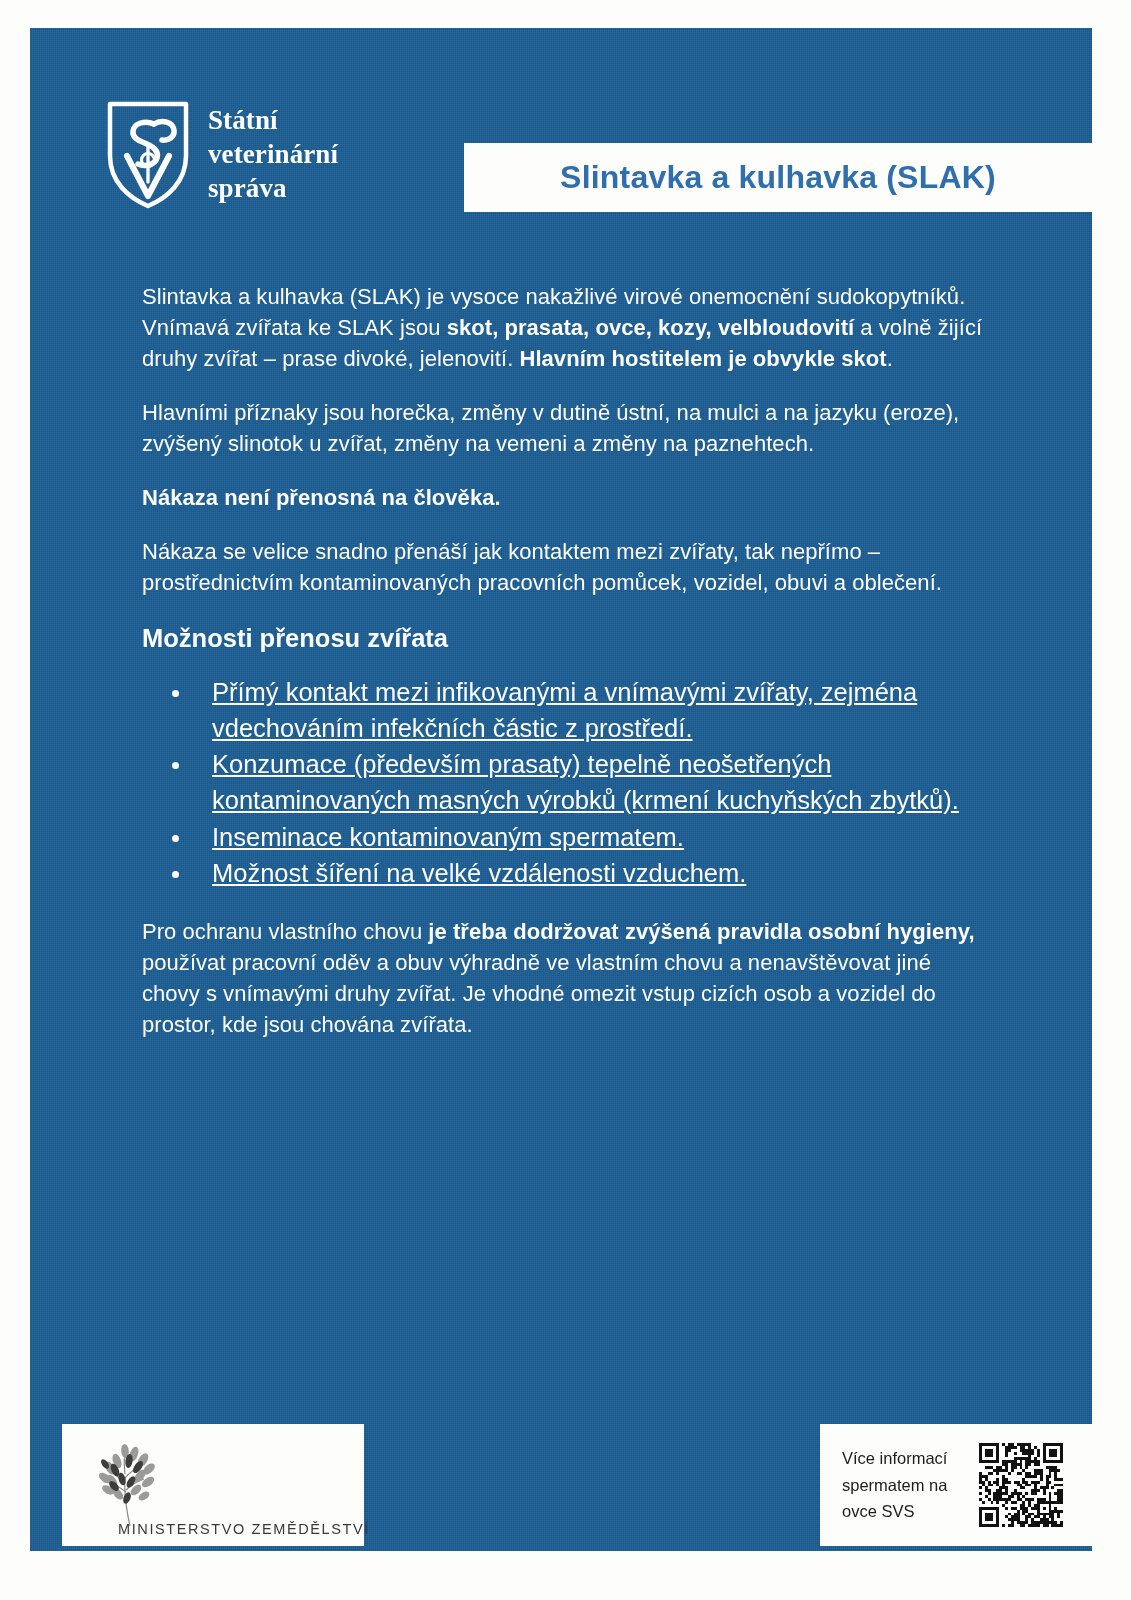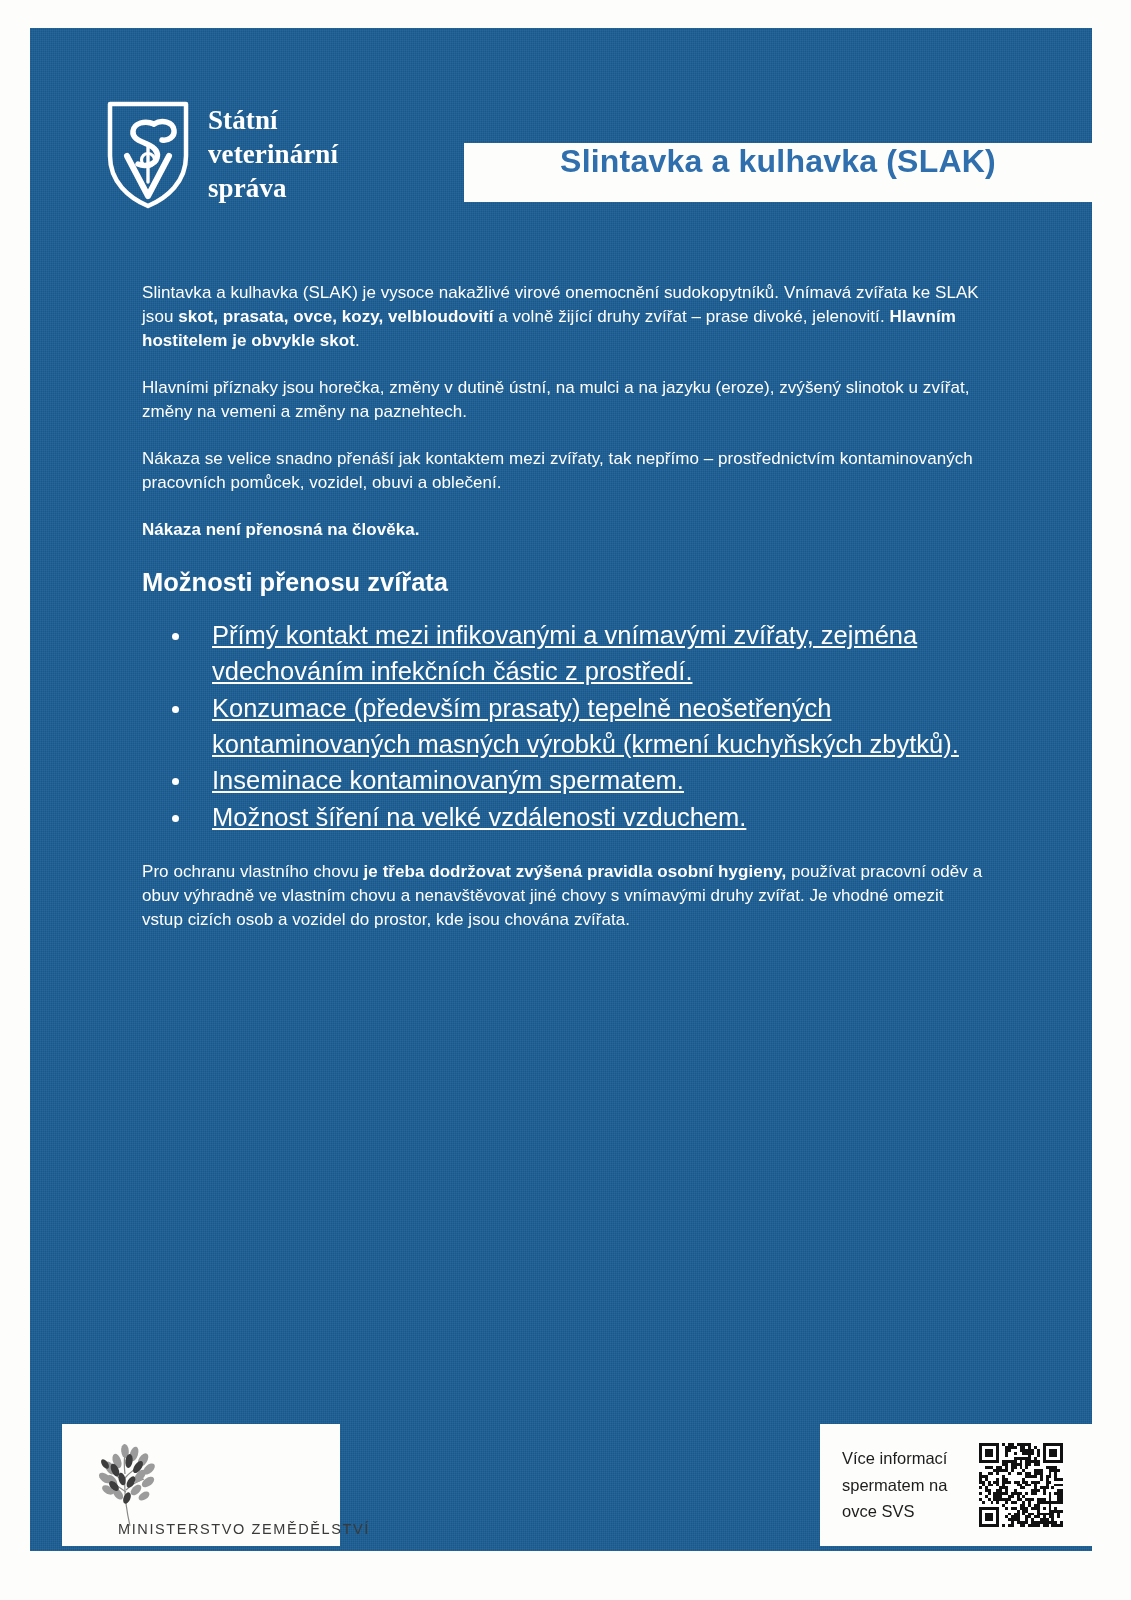--- a/index.html
+++ b/index.html
@@ -57,43 +57,44 @@
     letter-spacing: 0.1px;
     font-family: Liberation Serif, serif;
   }
   .brand-line { display: block; white-space: nowrap; }
 
   #title-banner {
     position: absolute;
     left: 434px;
     top: 115px;
     width: 628px;
-    height: 59px;
+    height: 69px;
     background: #fdfdfb;
     display: flex;
+    align-items: center;
     justify-content: center;
   }
   #title-text {
     color: #2f6fad;
     font-weight: bold;
     font-size: 32px;
     letter-spacing: 0.2px;
     white-space: nowrap;
   }
 
   
   #content {
     position: absolute;
     left: 112px;
     top: 253px;
     width: 845px;
     color: #ffffff;
   }
   .para {
-    font-size: 17px;
+    font-size: 22px;
     line-height: 1.41;
     margin: 0 0 23px 0;
     letter-spacing: 0.05px;
   }
   .para b { font-weight: bold; }
   .heading {
     font-size: 25.5px;
     font-weight: bold;
     line-height: 1.4;
     margin: 0 0 18px 0;
@@ -120,21 +121,21 @@
     height: 7px;
     border-radius: 50%;
     background: #ffffff;
   }
 
   
   #footer-ministry {
     position: absolute;
     left: 32px;
     top: 1396px;
-    width: 278px;
+    width: 302px;
     height: 122px;
     background: #fdfdfb;
   }
   #tree-logo {
     position: absolute;
     left: 22px;
     top: 10px;
     width: 96px;
     height: 96px;
   }
@@ -199,22 +200,22 @@
       </div>
 
       <div id="title-banner">
         <span id="title-text">Slintavka a kulhavka (SLAK)</span>
       </div>
     </div>
 
     <div id="content">
       <p class="para">Slintavka a kulhavka (SLAK) je vysoce nakažlivé virové onemocnění sudokopytníků. Vnímavá zvířata ke SLAK jsou <b>skot, prasata, ovce, kozy, velbloudovití</b> a volně žijící druhy zvířat – prase divoké, jelenovití. <b>Hlavním hostitelem je obvykle skot</b>.</p>
       <p class="para">Hlavními příznaky jsou horečka, změny v dutině ústní, na mulci a na jazyku (eroze), zvýšený slinotok u zvířat, změny na vemeni a změny na paznehtech.</p>
+      <p class="para"><b>Nákaza není přenosná na člověka.</b></p>
       <p class="para">Nákaza se velice snadno přenáší jak kontaktem mezi zvířaty, tak nepřímo – prostřednictvím kontaminovaných pracovních pomůcek, vozidel, obuvi a oblečení.</p>
-      <p class="para"><b>Nákaza není přenosná na člověka.</b></p>
 
       <p class="heading">Možnosti přenosu zvířata</p>
 
       <ul id="transmission-list">
           <li>Přímý kontakt mezi infikovanými a vnímavými zvířaty, zejména vdechováním infekčních částic z prostředí.</li>
           <li>Konzumace (především prasaty) tepelně neošetřených kontaminovaných masných výrobků (krmení kuchyňských zbytků).</li>
           <li>Inseminace kontaminovaným spermatem.</li>
           <li>Možnost šíření na velké vzdálenosti vzduchem.</li>
         </ul>
 

